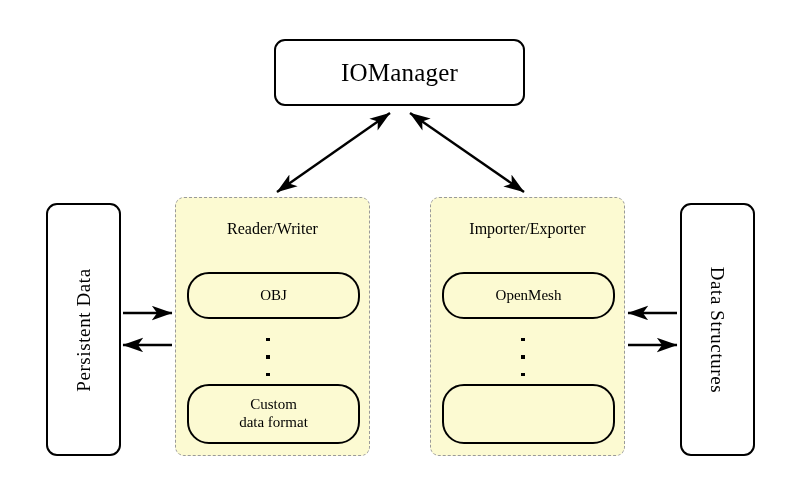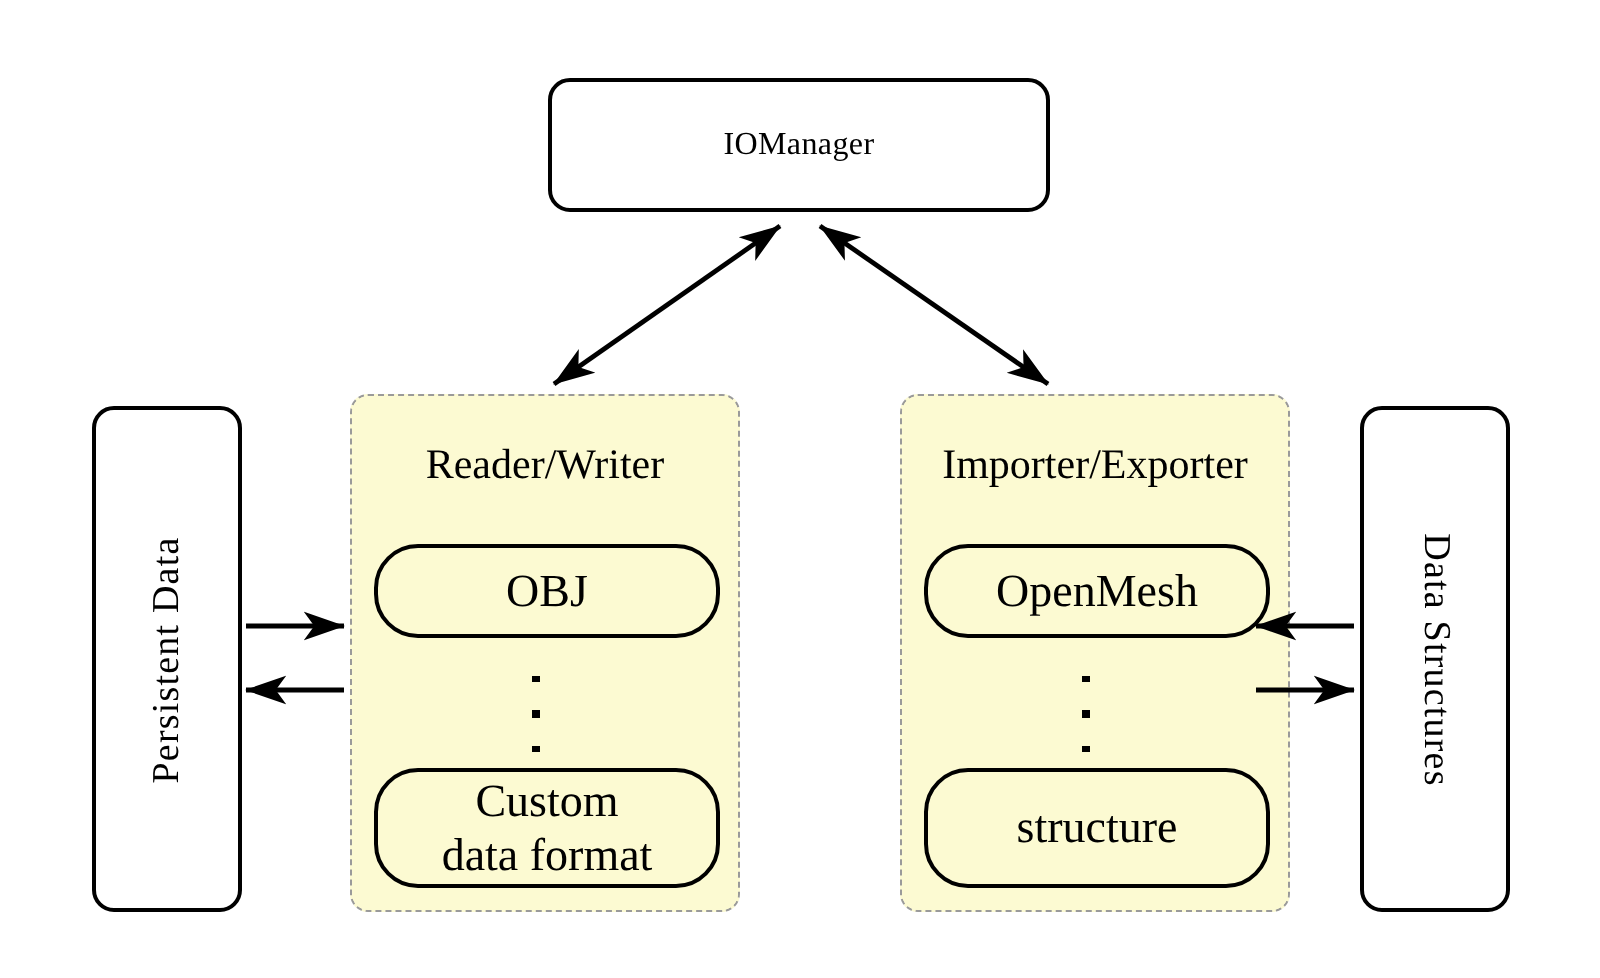--- a/index.html
+++ b/index.html
@@ -41,21 +41,21 @@
     align-items: center;
     justify-content: center;
     text-align: center;
   }
 
   
   .box-manager {
     border: 2.6px solid #000000;
     border-radius: 11px;
     background: #ffffff;
-    font-size: 16px;
+    font-size: 25px;
     letter-spacing: 0.2px;
   }
 
   
   .box-vertical {
     border: 2.8px solid #000000;
     border-radius: 11px;
     background: #ffffff;
   }
   .vtext {
@@ -72,30 +72,30 @@
     box-sizing: border-box;
     border: 1.6px dashed #9a9a9a;
     border-radius: 9px;
     background: #fcfad2;
   }
   .group-title {
     position: absolute;
     left: 0;
     width: 100%;
     text-align: center;
-    font-size: 21px;
+    font-size: 16px;
     white-space: nowrap;
   }
 
   
   .box-inner {
     border: 2.6px solid #000000;
     border-radius: 22px;
     background: #fcfad2;
-    font-size: 23px;
+    font-size: 15px;
     line-height: 1.18;
     flex-direction: column;
   }
   .box-inner .line { display: block; }
 
   
   .vdots {
     position: absolute;
     display: flex;
     flex-direction: column;
@@ -168,36 +168,35 @@
         <i></i>
         <i></i>
     </div>
 
     <div class="node box-inner" style="left:11px; top:186px; width:173px; height:60px;">
       <span class="line">Custom</span>
       <span class="line">data format</span>
     </div>
   </div>
 
-  <div class="group-box" style="left:430px; top:197px; width:195px; height:259px;margin-left:20px;">
+  <div class="group-box" style="left:430px; top:197px; width:195px; height:259px;">
 
     <div class="group-title" style="top:22px;">Importer/Exporter</div>
 
     <div class="node box-inner" style="left:11px; top:74px; width:173px; height:47px;text-align:center;">
       <span class="line">OpenMesh</span>
     </div>
 
     <div class="vdots" style="left:88px; top:140px; width:8px; height:38px;">
       <i></i>
         <i></i>
         <i></i>
     </div>
 
     <div class="node box-inner" style="left:11px; top:186px; width:173px; height:60px;">
-      <span class="line">structure</span>
     </div>
   </div>
 
   <div class="node box-vertical" style="left:680px; top:203px; width:75px; height:253px;">
     <span class="vtext cw">Data Structures</span>
   </div>
 
 </div>
 
 </body></html>

